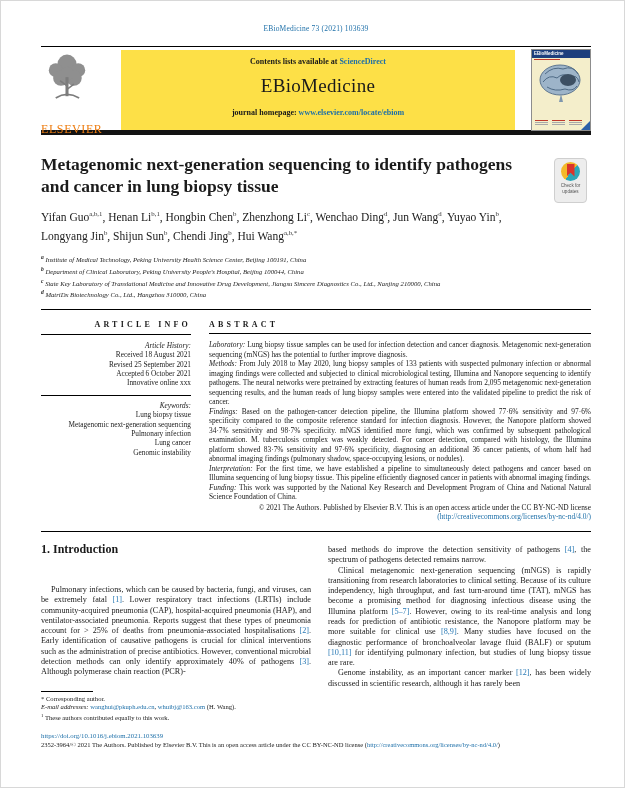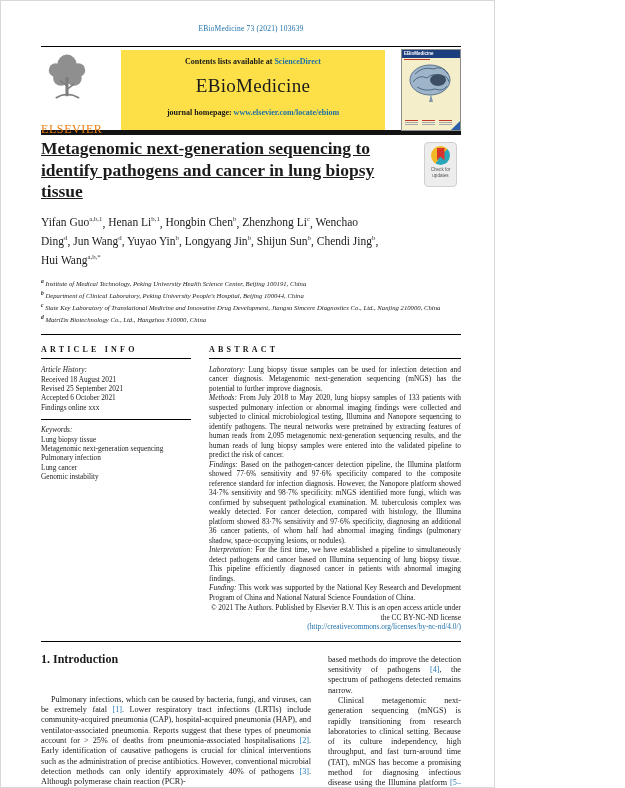--- a/index.html
+++ b/index.html
@@ -1,16 +1,16 @@
 <!DOCTYPE html>
 <html><head>
 <meta charset="utf-8">
 <style>
   html,body{margin:0;padding:0;background:#fff;}
-  .page{position:relative;width:495px;height:788px;box-sizing:border-box;background:#fff;
+  .page{position:relative;width:625px;height:788px;box-sizing:border-box;background:#fff;
         border:1px solid #d8d8d8;padding:0 33px 0 40px;overflow:hidden;
         font-family:"Liberation Serif","DejaVu Serif",serif;color:#1a1a1a;}
   .link{color:#1d6fa8;}
   .jref{text-align:center;padding-top:23px;font-size:7.5px;color:#1d6fa8;letter-spacing:.2px;}
   .toprule{border-top:1.2px solid #000;margin-top:13px;}
   .banner{display:flex;align-items:stretch;height:80px;margin-top:3px;}
   .logo-box{width:80px;display:flex;flex-direction:column;align-items:flex-start;padding-top:1px;gap:16px;}
   .elsevier-text{font-size:12px;color:#ee7d11;letter-spacing:.6px;margin-top:-3px;}
   .banner-center{flex:1;background:#fde047;text-align:center;padding-top:7px;margin-right:16px;}
   .contents-line{font-size:8px;font-weight:700;}
@@ -22,39 +22,39 @@
               font-family:"Liberation Sans",sans-serif;font-weight:700;}
   .cover-redline{height:1px;background:#c0392b;width:26px;margin:1px 0 0 2px;}
   .cover svg{display:block;margin:2px auto 0;}
   .cover-foot{position:absolute;left:3px;bottom:4px;display:flex;gap:4px;}
   .cover-foot .blk{width:13px;}
   .cover-foot .r{height:1.5px;background:#c0392b;margin-bottom:1px;}
   .cover-foot .g{height:1px;background:#a9a9a9;margin-bottom:1px;}
   .cover-corner{position:absolute;right:0;bottom:0;width:0;height:0;
                 border-left:9px solid transparent;border-bottom:9px solid #2b5fa8;}
   .blackbar{height:5px;background:#131313;}
-  .title-row{position:relative;margin-top:3px;padding-right:64px;text-decoration:underline;}
+  .title-row{position:relative;margin-top:19px;padding-right:64px;}
   .title{font-size:17.5px;line-height:21.5px;font-weight:600;margin:0;color:#1b1b1b;}
   .check-badge{position:absolute;right:4px;top:4px;width:33px;height:45px;background:#ededed;
                border:1px solid #cfcfcf;border-radius:4px;display:flex;flex-direction:column;
                align-items:center;padding-top:3px;box-sizing:border-box;}
   .cm-circle{width:19px;height:19px;border-radius:50%;position:relative;
              background:conic-gradient(from 210deg,#f3b929 0 55%,#2aa7b8 0 100%);}
   .cm-book{position:absolute;left:5.5px;top:1.5px;width:8px;height:13px;background:#d9342b;
            clip-path:polygon(0 0,100% 0,100% 100%,50% 72%,0 100%);}
   .cm-text{font-size:4.6px;color:#555;text-align:center;line-height:5.6px;margin-top:2px;
            font-family:"Liberation Sans",sans-serif;}
   .authors{margin-top:9px;font-size:11.5px;line-height:15px;padding-right:72px;}
   .authors sup{font-size:6.8px;color:#333;}
   .affils{margin-top:9px;}
   .affil{font-size:6.7px;line-height:8.7px;font-style:italic;}
   .affil sup{font-weight:700;font-size:5.5px;}
   .rule-full{border-top:1px solid #000;margin-top:9px;}
   .info-abs{display:flex;}
-  .info-col{width:150px;margin-right:18px;padding-top:10px;font-size:7.3px;line-height:9.4px;}
+  .info-col{width:150px;margin-right:18px;padding-top:10px;font-size:7.3px;line-height:9.4px;text-align:right;}
   .abs-col{flex:1;padding-top:10px;}
   .col-heading{font-size:8px;font-weight:700;letter-spacing:3.2px;}
   .col-rule{border-top:1px solid #000;margin-top:4px;margin-bottom:6px;}
   .italic{font-style:italic;}
   .kw-rule{border-top:1px solid #000;margin:7px 0 5px;}
   .abs-p{margin:0;font-size:7.4px;line-height:9.5px;text-align:justify;}
   .abs-label{font-style:italic;}
   .copyright{font-size:7.4px;line-height:9.5px;text-align:right;margin-top:1px;}
   .body-cols{display:flex;margin-top:10px;}
   .col-left{width:270px;margin-right:17px;}
@@ -169,21 +169,21 @@
 
   <div class="info-abs">
     <div class="info-col">
       <div class="col-heading">ARTICLE INFO</div>
       <div class="col-rule"></div>
       <div class="italic">Article History:</div>
       <div id="history">
           <div>Received 18 August 2021</div>
           <div>Revised 25 September 2021</div>
           <div>Accepted 6 October 2021</div>
-          <div>Findings online xxx</div>
+          <div>Innovative online xxx</div>
         </div>
       <div class="kw-rule"></div>
       <div class="italic">Keywords:</div>
       <div id="keywords">
           <div>Lung biopsy tissue</div>
           <div>Metagenomic next-generation sequencing</div>
           <div>Pulmonary infection</div>
           <div>Lung cancer</div>
           <div>Genomic instability</div>
         </div>

